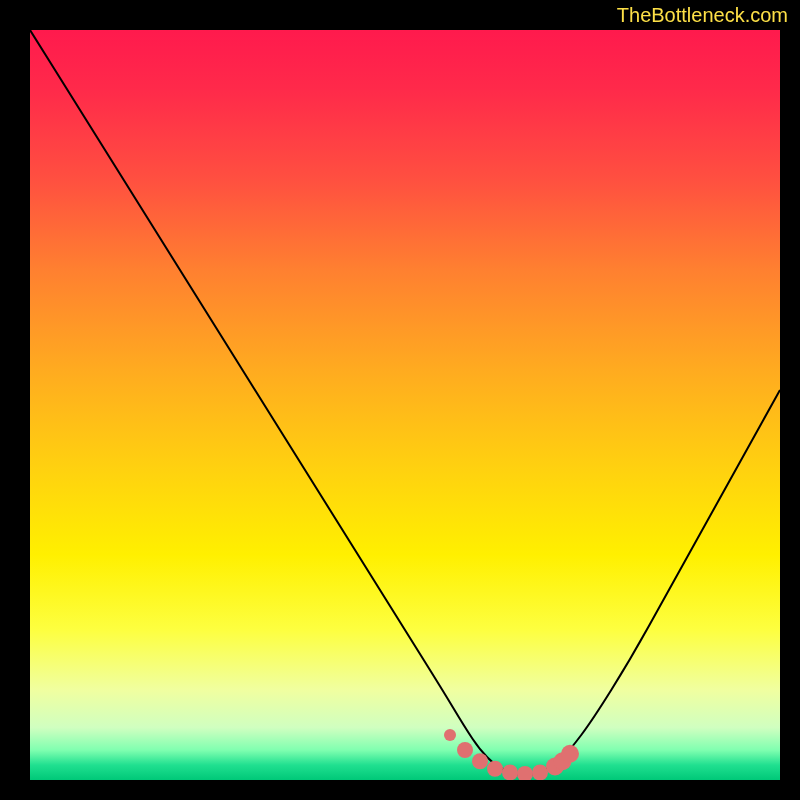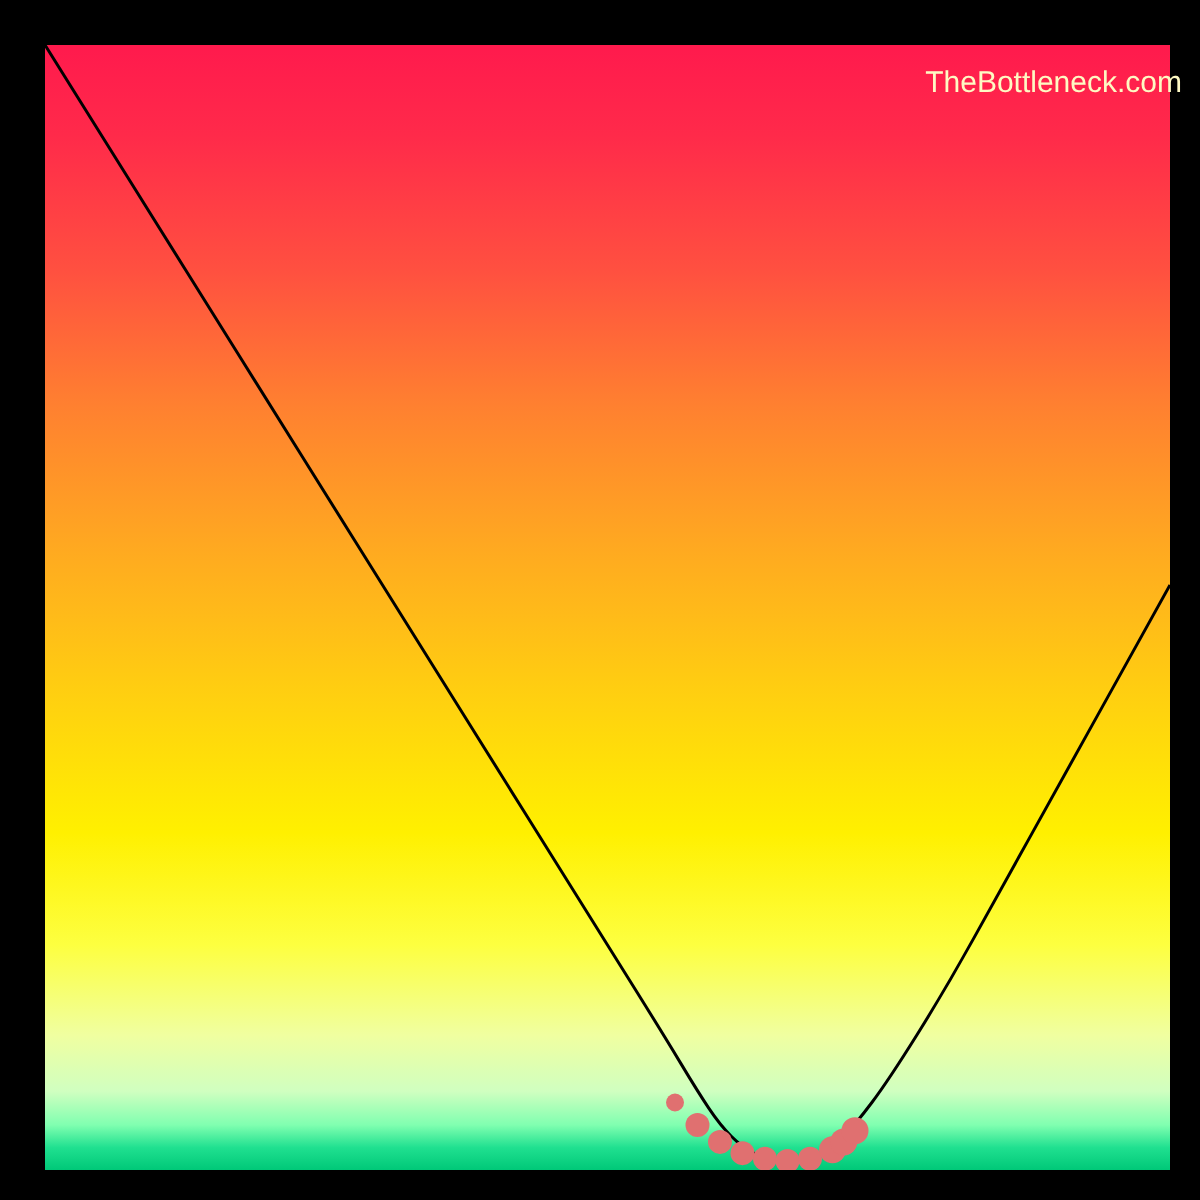--- a/index.html
+++ b/index.html
@@ -8,25 +8,24 @@
     height: 800px;
     background: #000;
     position: relative;
     font-family: Arial, sans-serif;
     overflow: hidden;
   }
   .watermark {
     position: absolute;
     top: 4px;
     right: 12px;
-    color: #fef9c3;
+    color: #fde047;
     font-size: 20px;
     font-weight: 500;
     z-index: 10;
-    margin-top: 40px;
   }
   .plot-area {
     position: absolute;
     left: 30px;
     top: 30px;
     width: 750px;
     height: 750px;
   }
   .gradient-bg {
     position: absolute;

